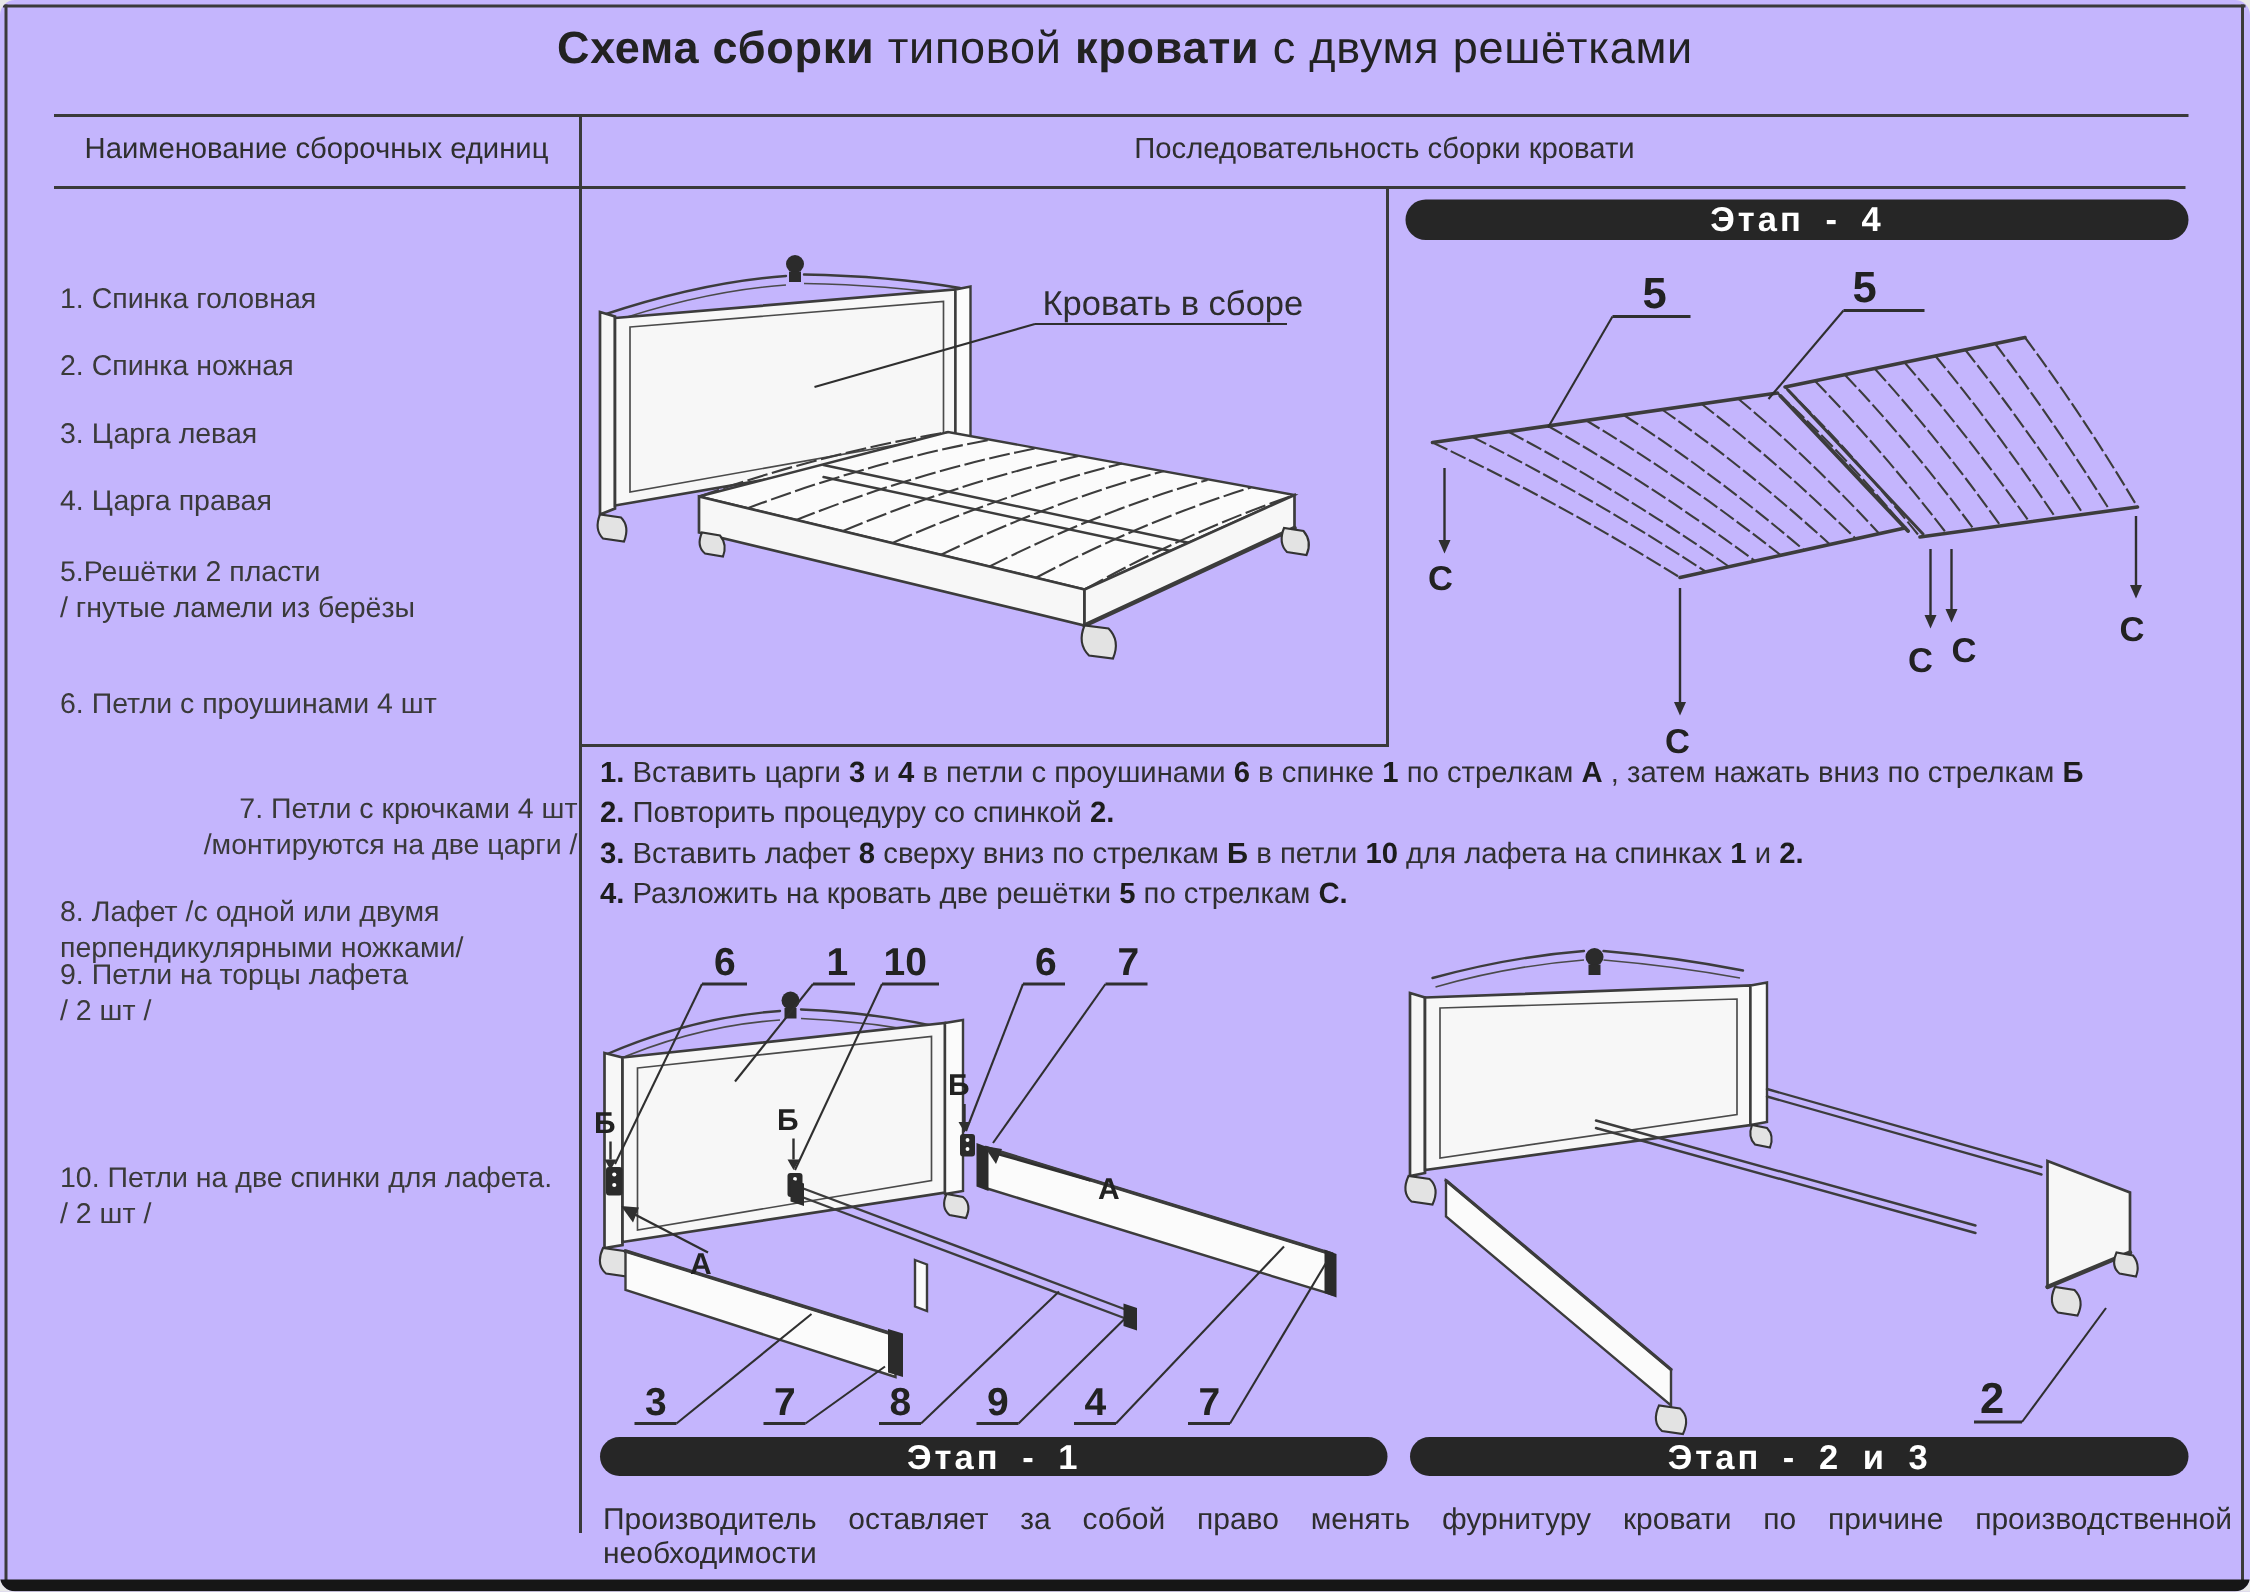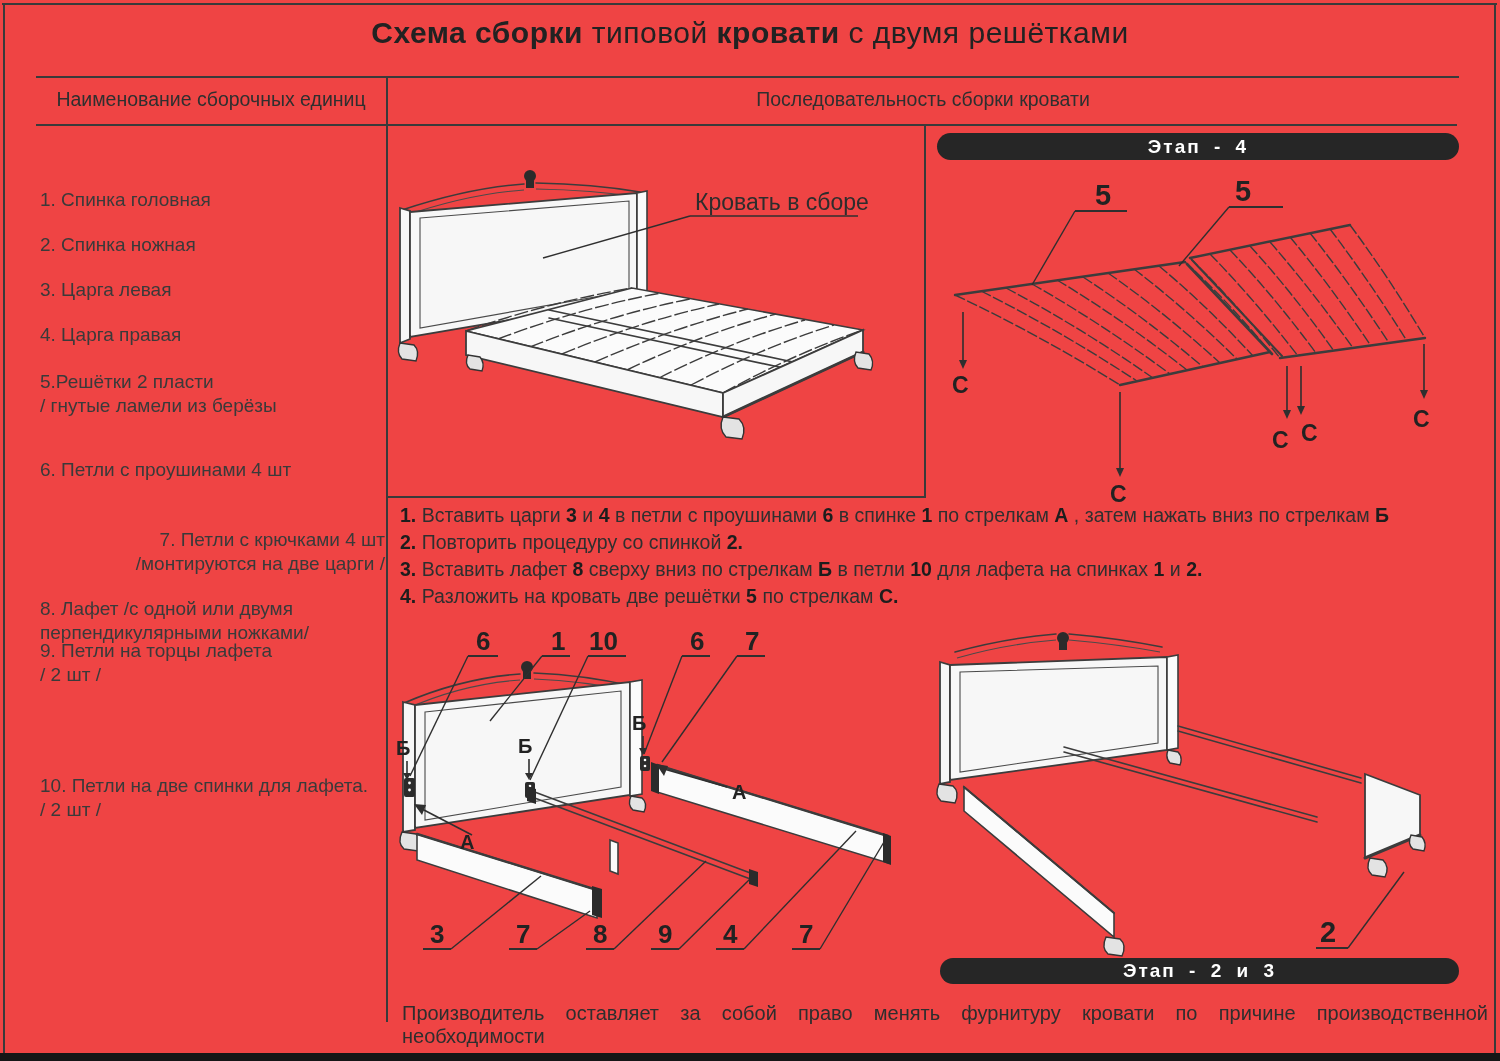--- a/index.html
+++ b/index.html
@@ -1,34 +1,34 @@
 <!DOCTYPE html>
 <html><head>
 <meta charset="utf-8">
 <style>
   html,body{margin:0;padding:0;background:#e8e8e8;}
-  .page{position:relative;width:1500px;height:1061px;background:#ef4444;
-        font-family:"Liberation Sans",sans-serif;color:#2d2d2d;overflow:hidden;margin:0 auto;}
+  .page{position:relative;width:1500px;height:1061px;background:#c4b5fd;
+        font-family:"Liberation Sans",sans-serif;color:#2d2d2d;overflow:hidden;margin:0 auto;border-radius:10px;}
   
   .rule{position:absolute;background:#3a3a3a;}
   .bottom-bar{position:absolute;left:0;top:1053px;width:1500px;height:8px;background:#161616;}
   
   .title{position:absolute;left:0;top:16px;width:1500px;text-align:center;
          font-size:30px;letter-spacing:.5px;color:#222;}
   .title .b{font-weight:bold;}
   
   .hdr{position:absolute;top:88px;font-size:19.5px;color:#2f2f2f;text-align:center;}
   
   .part-item{position:absolute;left:40px;width:345px;font-size:19px;line-height:24px;color:#3a3a3a;}
   
   .instr{position:absolute;left:400px;top:502px;width:1062px;font-size:19.5px;line-height:27px;color:#2f2f2f;}
   .instr b{color:#1d1d1d;}
   
   .pill{position:absolute;background:#262626;border-radius:15px;color:#fff;
-        text-align:center;font-weight:bold;font-size:19px;letter-spacing:2px;word-spacing:6px;}
+        text-align:center;font-weight:bold;font-size:23px;letter-spacing:2px;word-spacing:6px;}
   
   .footer{position:absolute;left:402px;top:1002px;width:1086px;font-size:20px;color:#2e2e2e;
           text-align:justify;text-align-last:justify;word-spacing:5px;}
   
   svg{position:absolute;overflow:visible;}
   .ln{stroke:#3c3c3c;stroke-width:1.6;fill:none;stroke-linecap:round;}
   .thin{stroke:#4a4a4a;stroke-width:1.1;fill:none;}
   .slat{stroke:#3c3c3c;stroke-width:1.4;fill:none;}
   .panel{fill:#f7f7f7;stroke:#3c3c3c;stroke-width:1.8;}
   .panel2{fill:#fbfbfb;stroke:#3c3c3c;stroke-width:1.6;}
@@ -108,20 +108,21 @@
     </div>
 
   <div class="instr" id="instr">
       <div><b>1.</b><span> Вставить царги </span><b>3</b><span> и </span><b>4</b><span> в петли с проушинами </span><b>6</b><span> в спинке </span><b>1</b><span> по стрелкам </span><b>А</b><span> , затем нажать вниз по стрелкам </span><b>Б</b></div>
       <div><b>2.</b><span> Повторить процедуру со спинкой </span><b>2.</b></div>
       <div><b>3.</b><span> Вставить лафет </span><b>8</b><span> сверху вниз по стрелкам </span><b>Б</b><span> в петли </span><b>10</b><span> для лафета на спинках </span><b>1</b><span> и </span><b>2.</b></div>
       <div><b>4.</b><span> Разложить на кровать две решётки </span><b>5</b><span>  по стрелкам </span><b>С.</b></div>
     </div>
 
   <div class="pill" style="left:937px;top:133px;width:522px;height:27px;line-height:27px;">Этап -  4</div>
+  <div class="pill" style="left:400px;top:958px;width:525px;height:26px;line-height:26px;border-radius:13px;">Этап -  1</div>
   <div class="pill" style="left:940px;top:958px;width:519px;height:26px;line-height:26px;border-radius:13px;">Этап -  2 и 3</div>
 
   <div class="footer">Производитель  оставляет  за  собой  право  менять  фурнитуру  кровати  по  причине производственной  необходимости</div>
 
   <svg style="left:388px;top:126px;" width="537" height="370" viewBox="0 0 537 370">
     <g>
       <path class="ln" d="M14,84 Q80,62 136,58"></path>
         <path class="ln" d="M148,57 Q205,58 252,66"></path>
       <path class="thin" d="M16,90 Q80,68 136,64"></path>
         <path class="thin" d="M148,63 Q205,64 250,71"></path>

